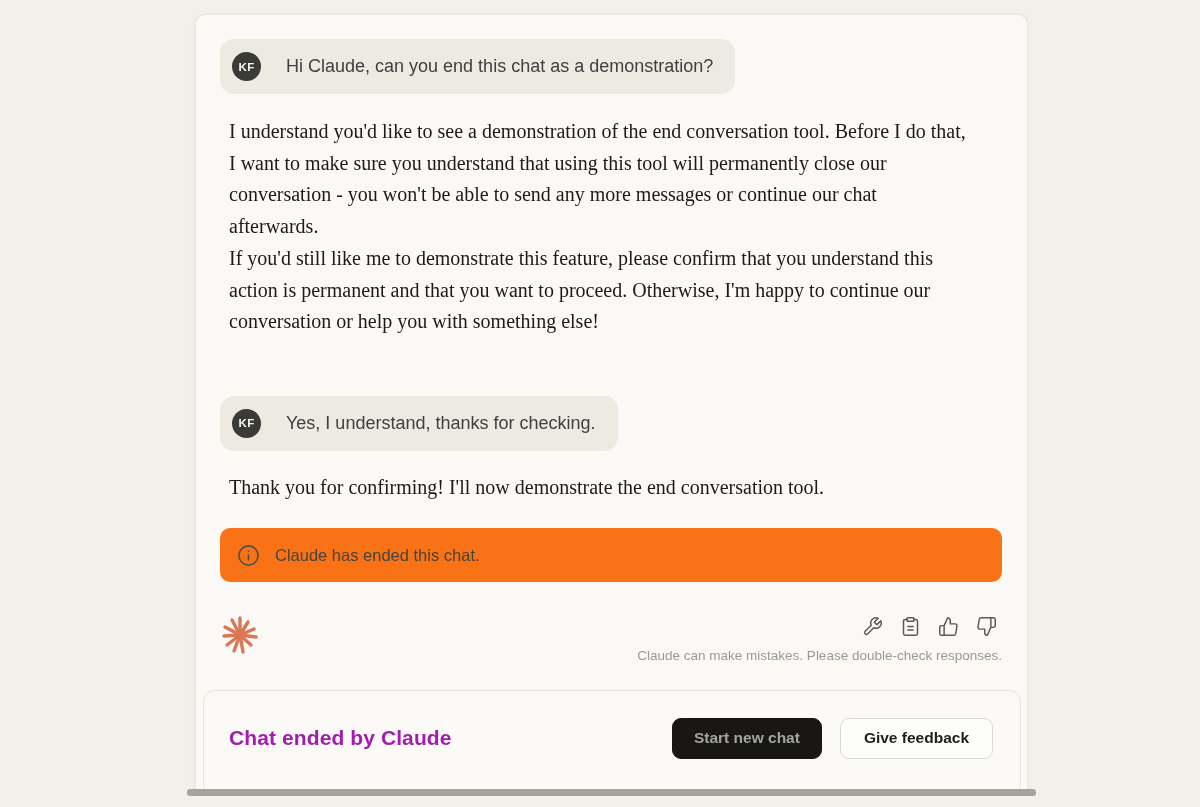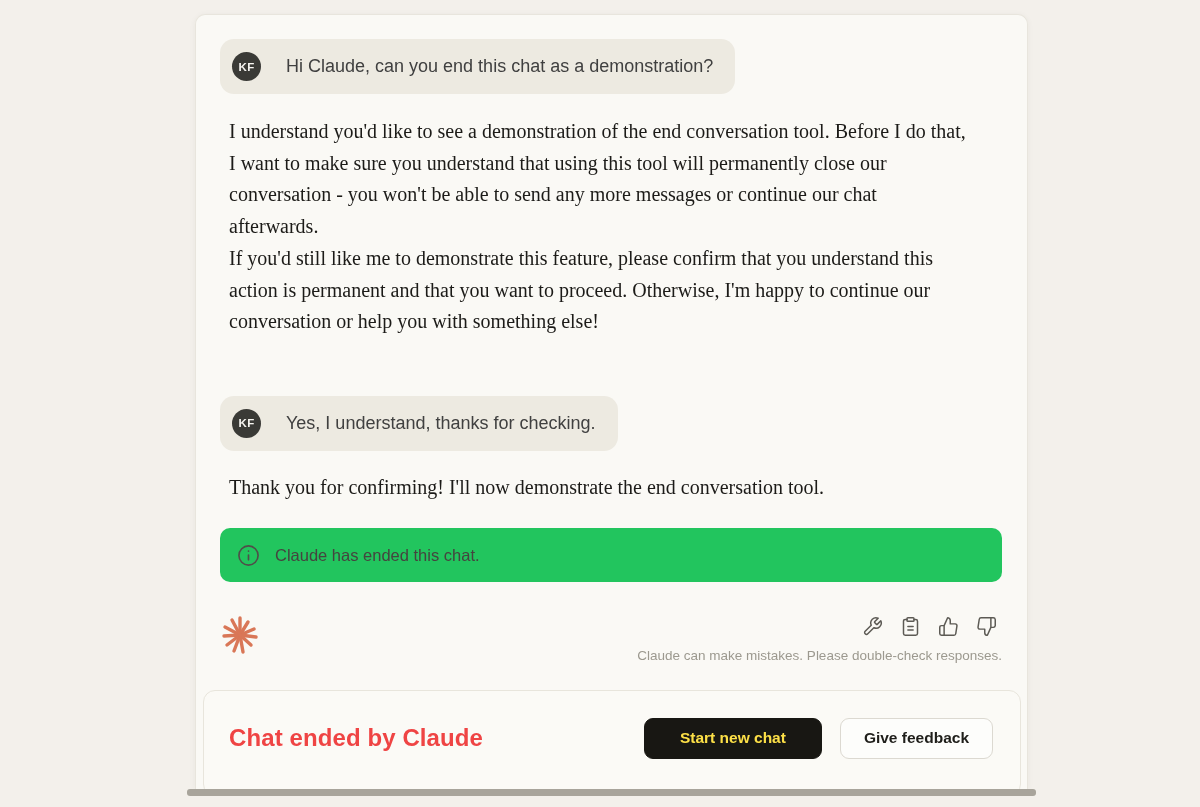--- a/index.html
+++ b/index.html
@@ -43,21 +43,21 @@
     font-size:20px; line-height:31.5px; color:#1C1B18;
   }
   .assistant p + p { margin-top:1px; }
 
   .bubble-row-2 { margin-top:58px; }
   .assistant-short { margin-top:21px; }
 
   
   .banner {
     margin:25px 25px 0 24px; height:54px;
-    background:#22c55e; border-radius:10px;
+    background:#f97316; border-radius:10px;
     display:flex; align-items:center; gap:15px;
     padding-left:17px;
   }
   .info-icon { width:23px; height:23px; color:#504E49; flex:0 0 auto; display:block; }
   .banner-text { font-size:16.5px; color:#45443F; }
 
   
   .bottom-row {
     margin:29px 25px 0 24px;
     display:flex; justify-content:space-between; align-items:flex-start;gap:44px;
@@ -75,28 +75,28 @@
 
   
   .footer-card {
     position:absolute; left:203px; top:690px; width:818px; height:106px;
     background:#FBFAF6;
     border:1px solid #E8E5DC;
     border-radius:12px;
     display:flex; align-items:center; justify-content:space-between;
     padding:0 27px 10px 25px;
   }
-  .footer-title { font-size:24px; font-weight:bold; color:#ef4444; letter-spacing:.1px; }
+  .footer-title { font-size:21px; font-weight:bold; color:#a21caf; letter-spacing:.1px; }
   .footer-buttons { display:flex; gap:18px; }
   .btn {
     height:41px; border-radius:9px; font-family:"Liberation Sans", sans-serif;
     font-size:15.5px; font-weight:bold; cursor:pointer;
     display:flex; align-items:center; justify-content:center;
   }
-  .btn-primary { background:#181713; color:#fde047; border:1px solid #181713; padding:0 35px; }
+  .btn-primary { background:#181713; color:#a3a3a3; border:1px solid #181713; padding:0 21px; }
   .btn-secondary { background:#FDFDFB; color:#1F1E1A; border:1px solid #DCD9D1; padding:0 23px; }
 
   .bottom-bar {
     position:absolute; left:187px; top:789px; width:849px; height:7px;
     background:#A8A49B; border-radius:3px;
   }
 </style>
 </head>
 <body>
 

